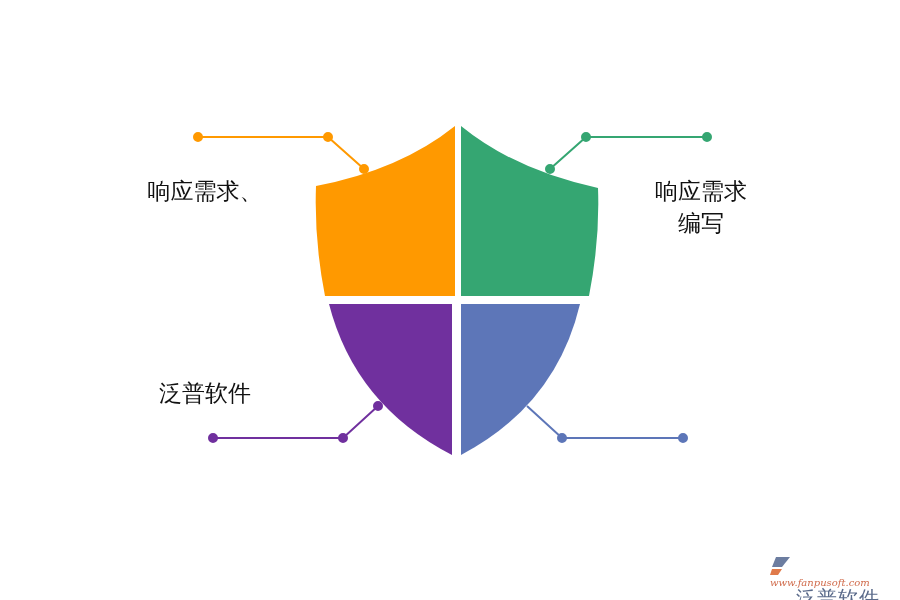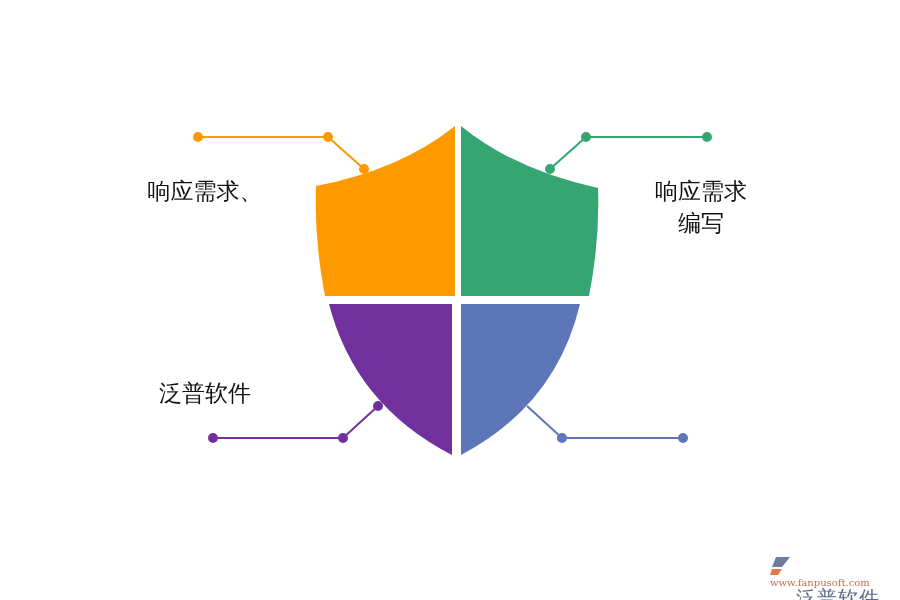--- a/index.html
+++ b/index.html
@@ -6,21 +6,21 @@
   body { width: 900px; height: 600px; position: relative; overflow: hidden; font-family: "DejaVu Sans", sans-serif; }
   #stage { position: absolute; left: 0; top: 0; width: 900px; height: 600px; }
   .label { position: absolute; font-size: 23px; font-weight: normal; color: #111; line-height: 32px; text-align: center; white-space: nowrap; }
   .label span { display: block; }
   #lbl-tl { left: 130px; top: 175px; width: 150px; }
   #lbl-tr { left: 626px; top: 175px; width: 150px; }
   #lbl-bl { left: 130px; top: 377px; width: 150px; }
   #lbl-br { left: 626px; top: 377px; width: 150px; }
   #logo { position: absolute; left: 768px; top: 553px; width: 126px; height: 40px; }
   #logo .brand { position: absolute; left: 28px; top: 0; font-size: 20px; color: #5a6a8a; letter-spacing: 1px; font-family: "DejaVu Sans", sans-serif; margin-top: 32px; }
-  #logo .url { position: absolute; left: 2px; top: 24px; font-size: 10px; color: #d06a4a; font-family: "DejaVu Serif", serif; }
+  #logo .url { position: absolute; left: 2px; top: 24px; font-size: 10px; color: #d06a4a; font-family: "DejaVu Serif", serif; font-style: italic; }
 </style>
 </head>
 <body>
 
 <svg id="stage" width="900" height="600" viewBox="0 0 900 600" xmlns="http://www.w3.org/2000/svg">
 
   <path d="M455,126 L455,296 L325,296 Q314,240 316,186 Q400,170 455,126 Z" fill="#FF9900"></path>
 
   <path d="M461,126 L461,296 L589,296 Q600,240 598,188 Q515,170 461,126 Z" fill="#35A672"></path>
 

